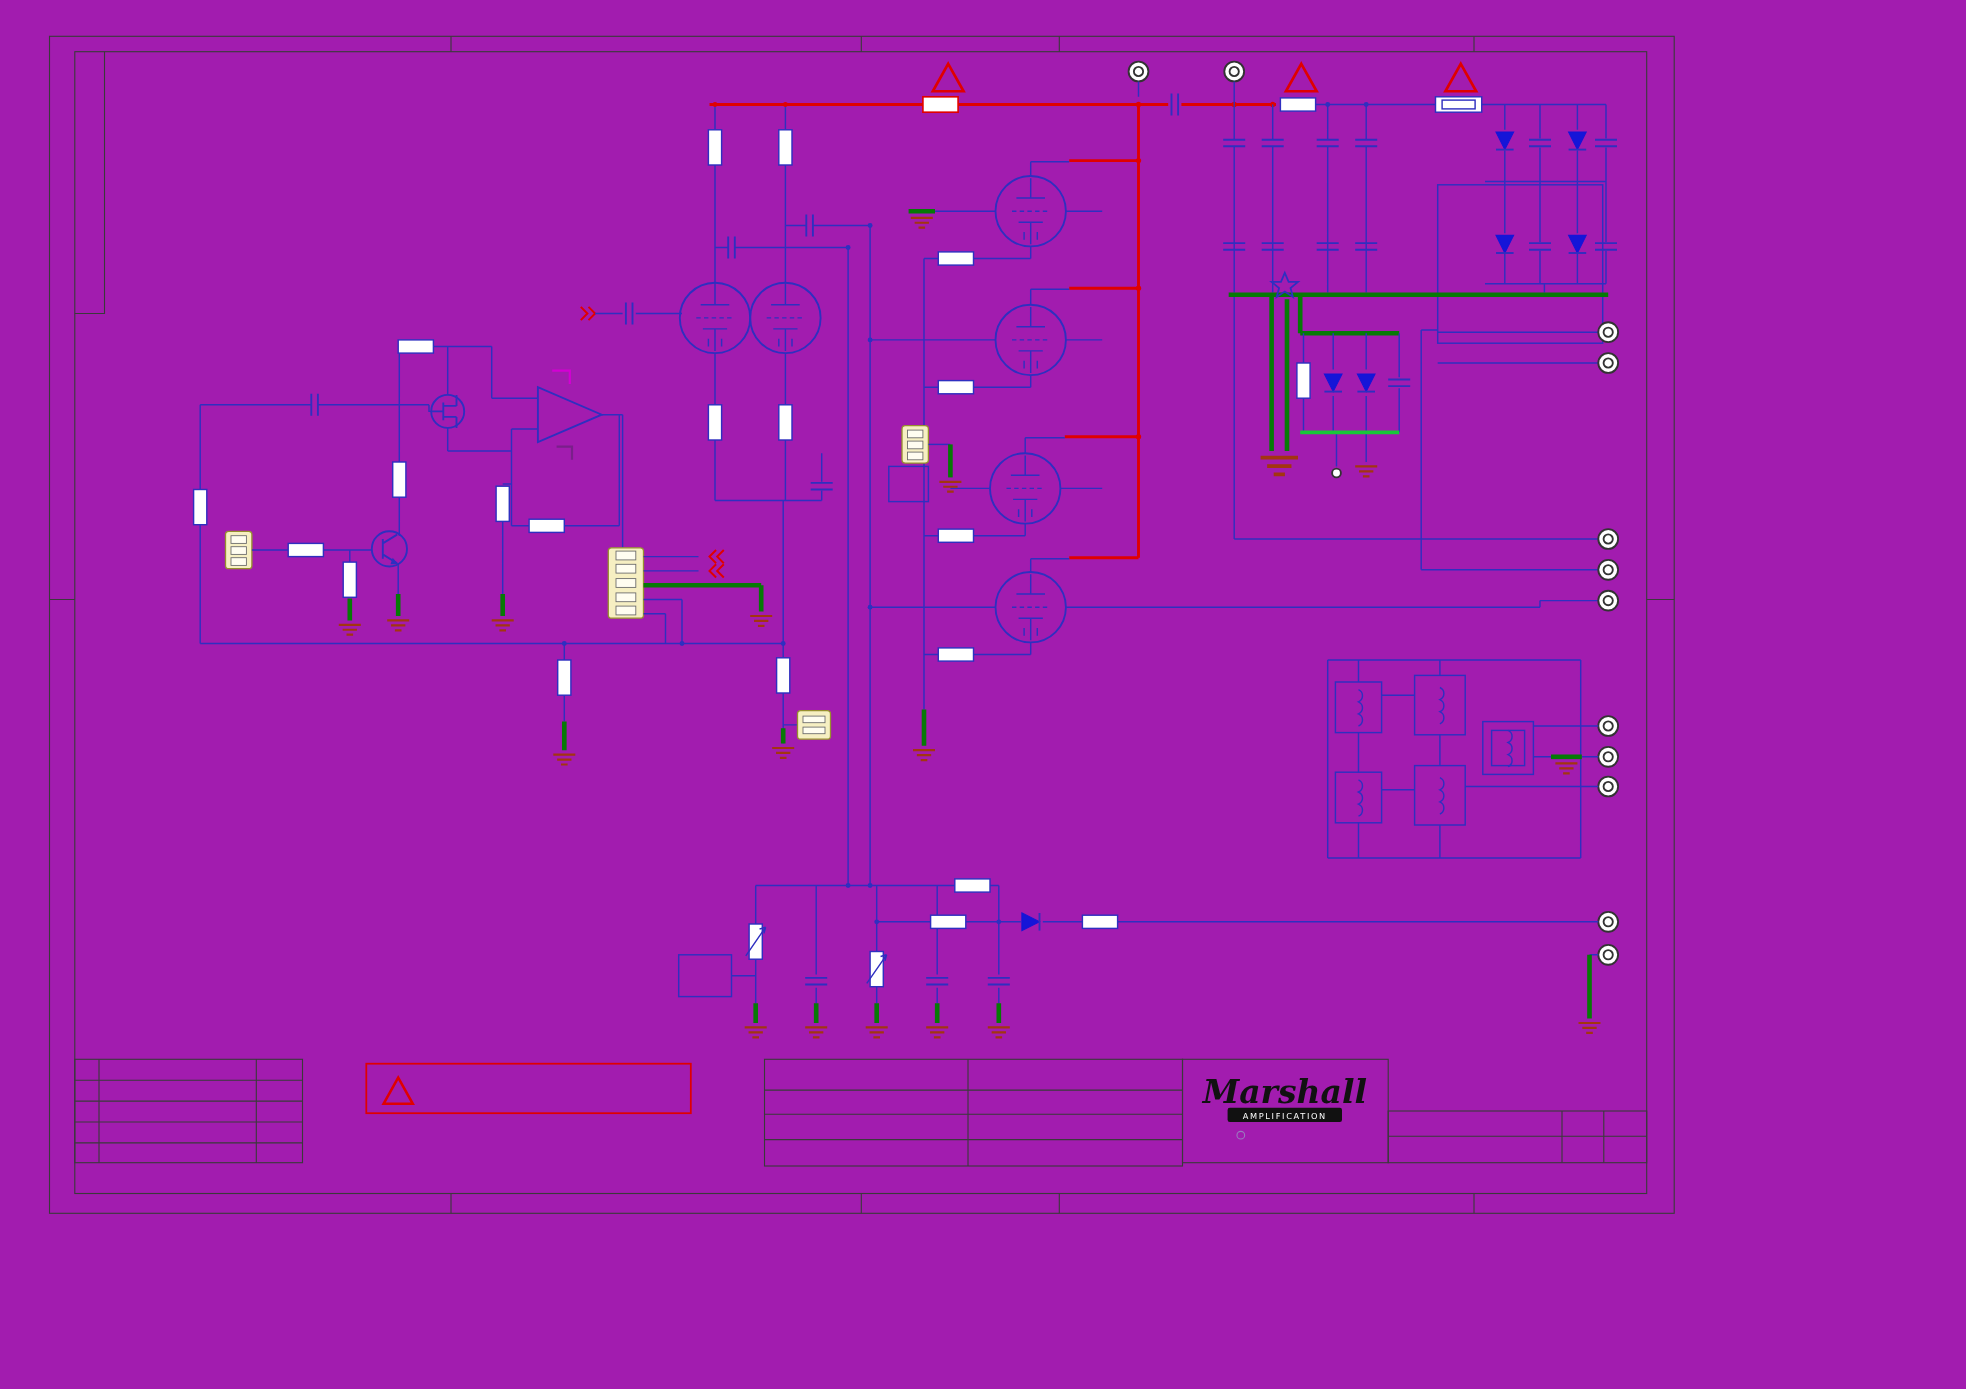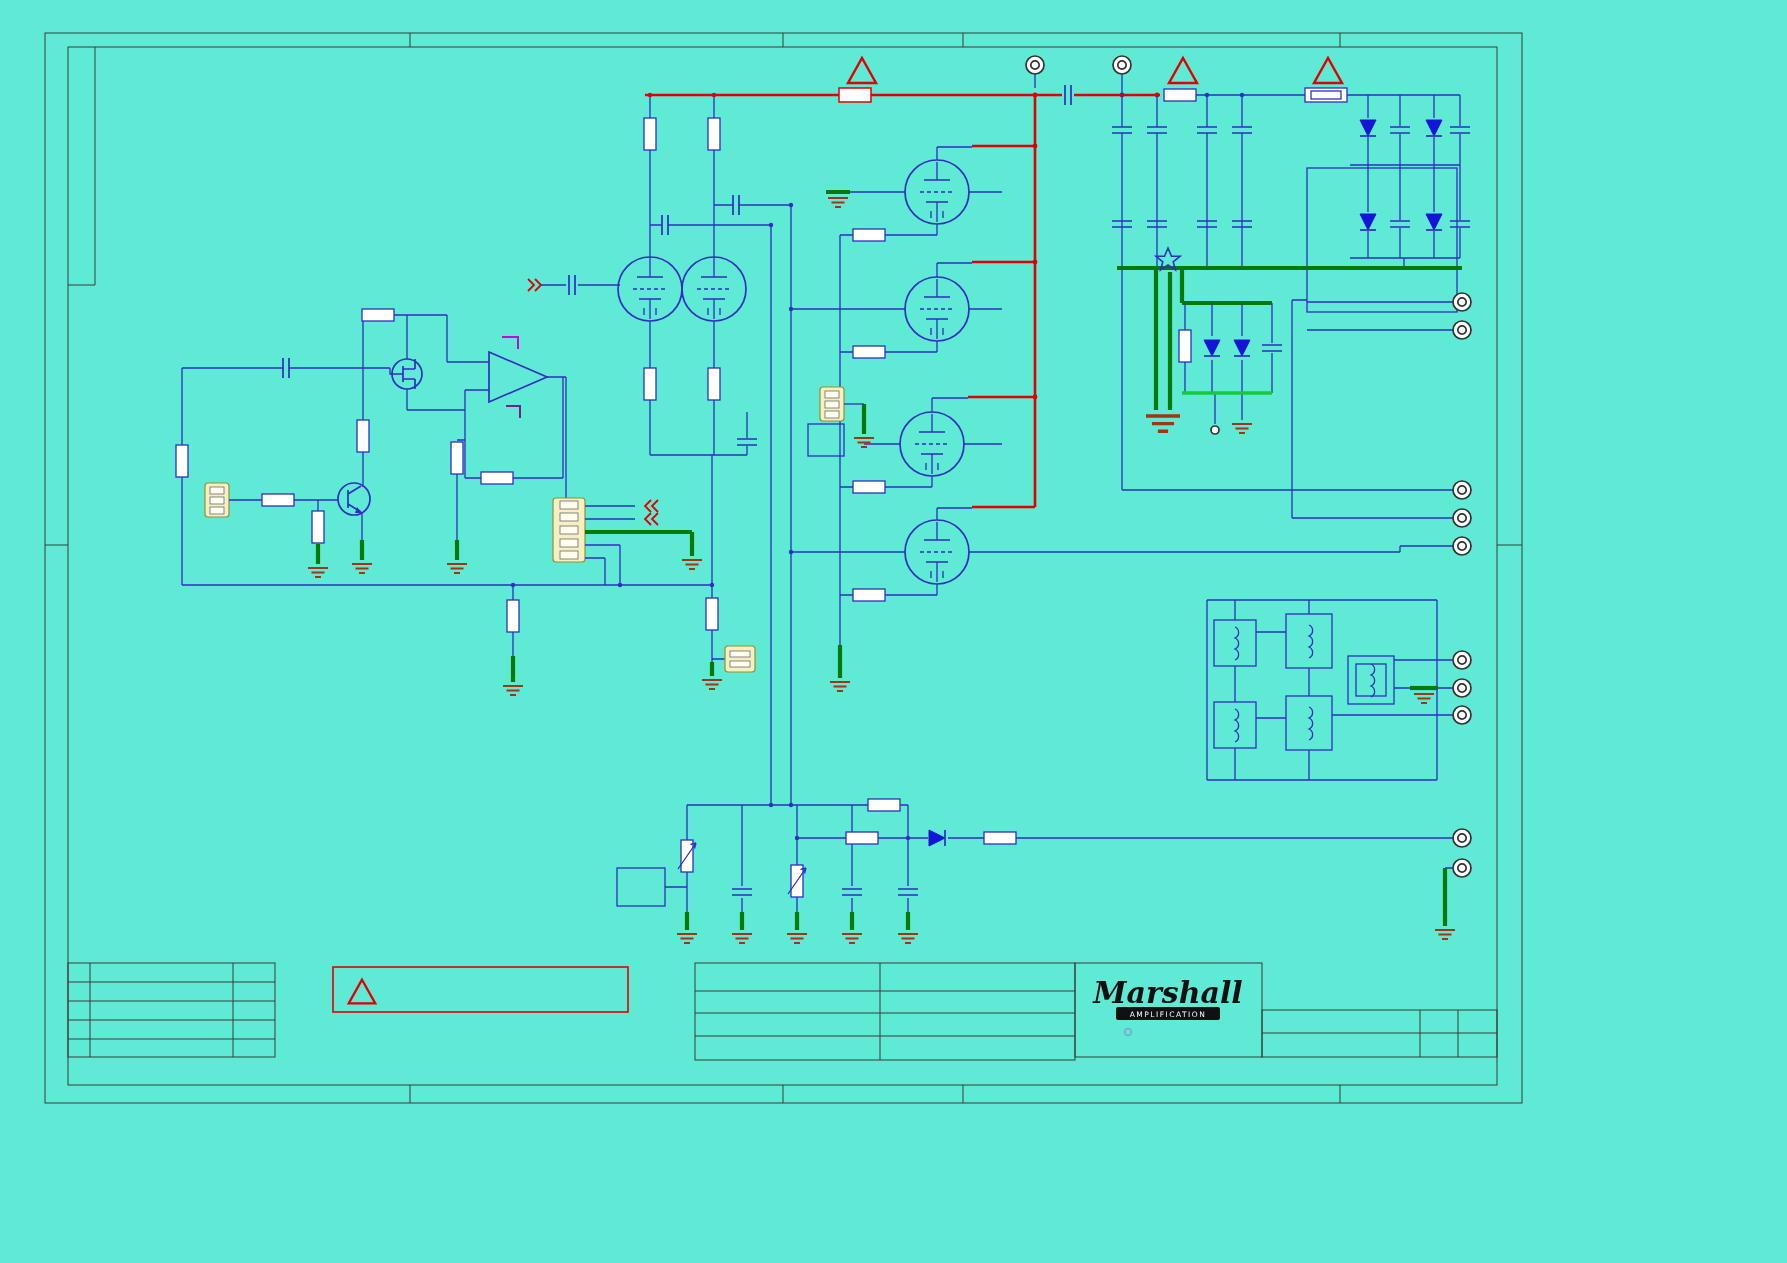--- a/index.html
+++ b/index.html
@@ -1,16 +1,16 @@
 <!DOCTYPE html>
 <html><head>
 <meta charset="utf-8">
 <style>
   html,body{margin:0;padding:0;background:#ffffff;}
-  .page{position:relative;width:1787px;height:1263px;background:#5eead4;overflow:hidden;
+  .page{position:relative;width:1787px;height:1263px;background:#a21caf;overflow:hidden;
         font-family:"Liberation Sans", sans-serif;}
   svg{position:absolute;left:0;top:0;}
   
   .frame{stroke:#3a3a3a;stroke-width:1;fill:none}
   .wire{stroke:#2f2fc0;stroke-width:1.3;fill:none}
   .wire2{stroke:#2f2fc0;stroke-width:1.7;fill:none}
   .comp{fill:#ffffff;stroke:#2f2fc0;stroke-width:1.3}
   .compR{fill:#ffffff;stroke:#e00000;stroke-width:1.5}
   .red{stroke:#e00000;stroke-width:2.6;fill:none}
   .warn{stroke:#e00000;stroke-width:2.4;fill:none}

